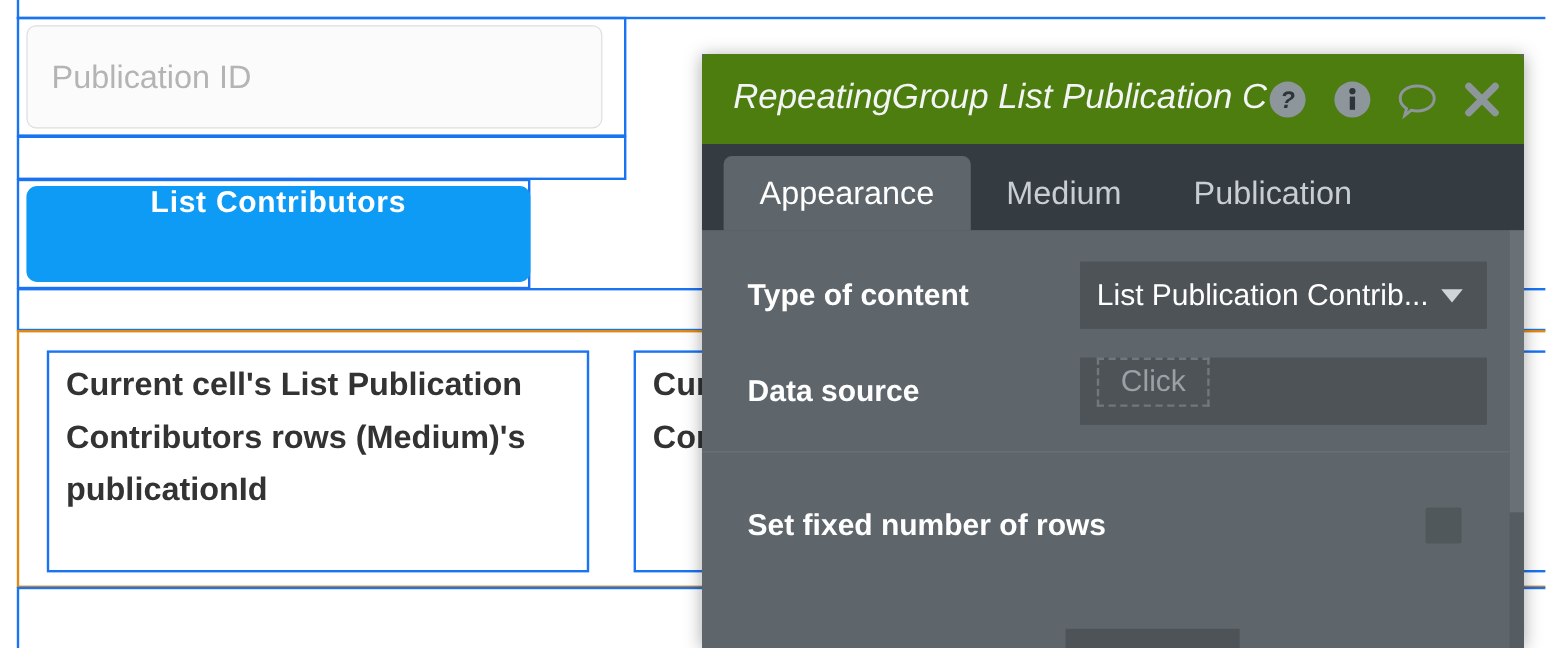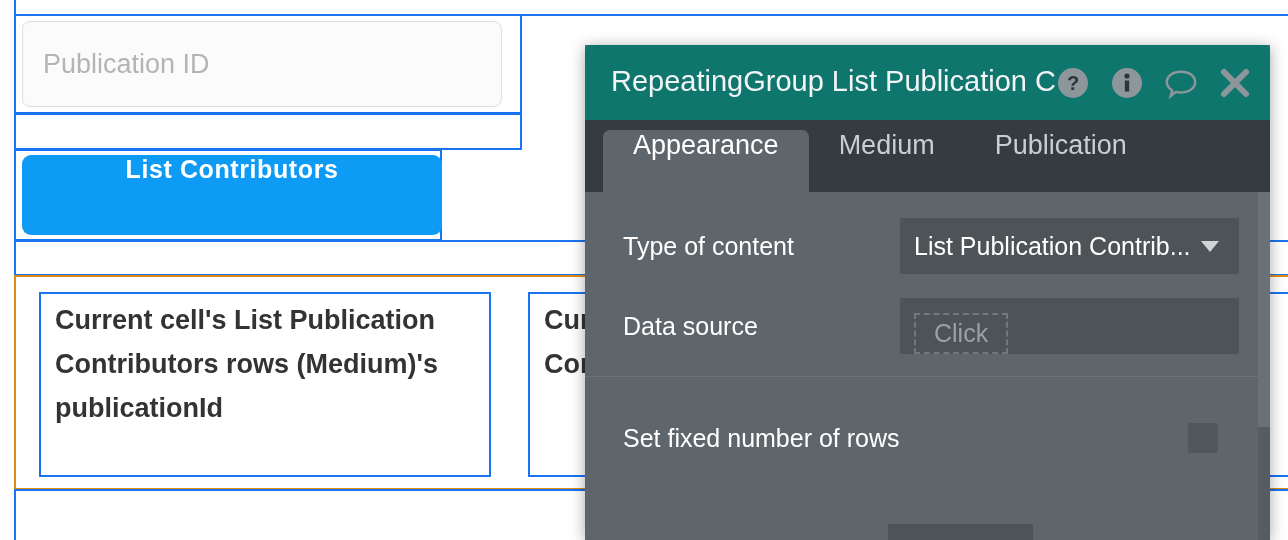--- a/index.html
+++ b/index.html
@@ -99,25 +99,26 @@
     width: 685px; height: 495px;
     box-sizing: border-box;
     background: #5f666b;
     box-shadow: 0 2px 14px rgba(0,0,0,0.35);
     overflow: hidden;
   }
 
   .dlg-header {
     position: relative;
     height: 75px;
-    background: #0f766e;
+    background: #4d7c0f;
     border-top-left-radius: 5px;
     border-top-right-radius: 5px;
     display: flex;
     align-items: center;
+    font-style: italic;
   }
   .dlg-title {
     position: absolute;
     left: 26px;
     top: 20px;
     width: 445px;
     font-size: 29px;
     color: #f2f4f5;
     white-space: nowrap;
     overflow: hidden;
@@ -147,20 +148,21 @@
     height: 72px;
     background: #353c41;
     display: flex;
     align-items: flex-end;
     padding-left: 18px;
   }
   .tab {
     height: 62px;
     padding: 0 30px;
     display: flex;
+    align-items: center;
     justify-content: center;
     font-size: 27px;
     color: #c8ced2;
     border-top-left-radius: 7px;
     border-top-right-radius: 7px;
     cursor: pointer;
     font-family: "Liberation Sans", sans-serif;
     white-space: nowrap;
   }
   .tab.active {
@@ -182,20 +184,21 @@
     display: flex;
     align-items: center;
   }
   .prop-label {
     position: absolute;
     left: 38px;
     font-size: 25px;
     color: #ffffff;
     white-space: nowrap;
     font-family: "Liberation Sans", sans-serif;
+    font-weight: bold;
   }
   .prop-control {
     position: absolute;
     left: 303px;
     width: 339px;
     margin-left: 12px;
   }
 
   .dropdown {
     position: relative;
@@ -221,21 +224,21 @@
     border-left: 9px solid transparent;
     border-right: 9px solid transparent;
     border-top: 11px solid #cfd4d7;
   }
 
   .clickbox {
     position: relative;
     height: 56px;
     background: #4d5357;
     display: flex;
-    align-items: flex-end;
+    align-items: flex-start;
     padding: 0 14px;
     box-sizing: border-box;
     cursor: pointer;
   }
   .clickbox .dashed {
     border: 2px dashed #70787d;
     padding: 4px 18px;
     font-size: 25px;
     color: #9aa1a6;
     font-family: "Liberation Sans", sans-serif;

